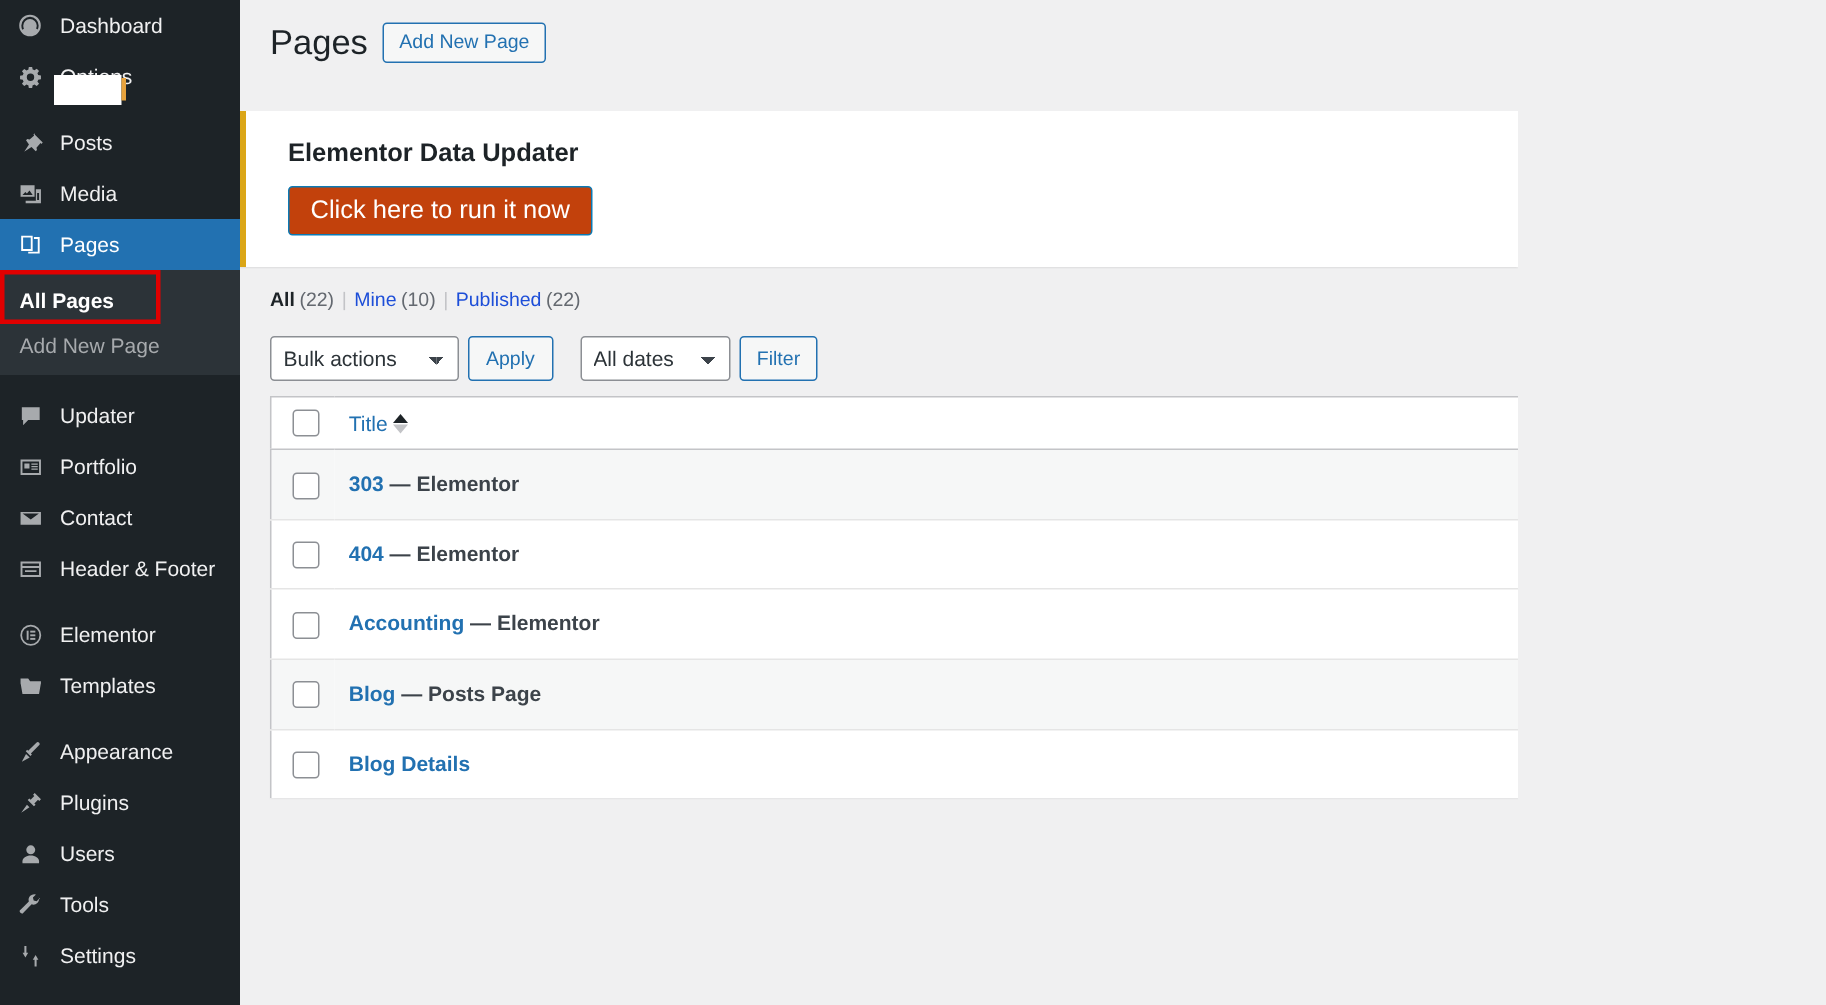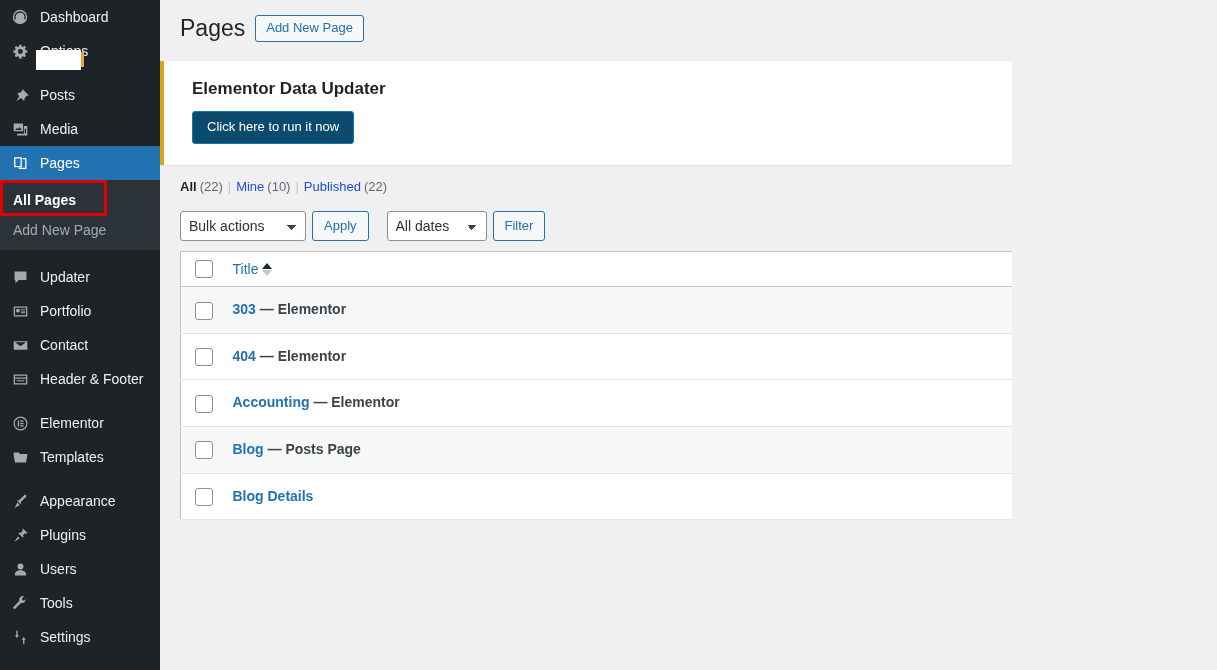--- a/index.html
+++ b/index.html
@@ -139,44 +139,44 @@
     font-size: 13px;
     line-height: 16px;
     cursor: pointer;
   }
 
   
   .notice {
     background: #fff;
     border-left: 4px solid #dba617;
     padding: 1px 12px;
-    margin: 5px 0 0 0;
+    margin: 18px 0 0 0;
     box-shadow: 0 1px 1px 0 rgba(0,0,0,.06);
   }
   .notice-inner { padding: 16px 0 20px 16px; }
   .notice h3 {
     margin: 0 0 11px 0;
     font-size: 17px;
     font-weight: bold;
     color: #1d2327;
     line-height: 1.3;
   }
   .notice p {
     margin: 0 0 16px 0;
     font-size: 14px;
     color: #3c434a;
     line-height: 1.5;
   }
   .btn-primary {
     display: inline-block;
-    background: #0c4a6e;
+    background: #c2410c;
     border: 1px solid #0b7ab5;
     border-radius: 3px;
     color: #fff;
-    font-size: 13px;
+    font-size: 17px;
     line-height: 18px;
     padding: 6px 14px 7px;
     cursor: pointer;
     font-weight: 400;
   }
 
   
   .subsub-wrap { padding: 14px 0 0 20px; }
   ul.subsubsub {
     margin: 0; padding: 0; list-style: none;

